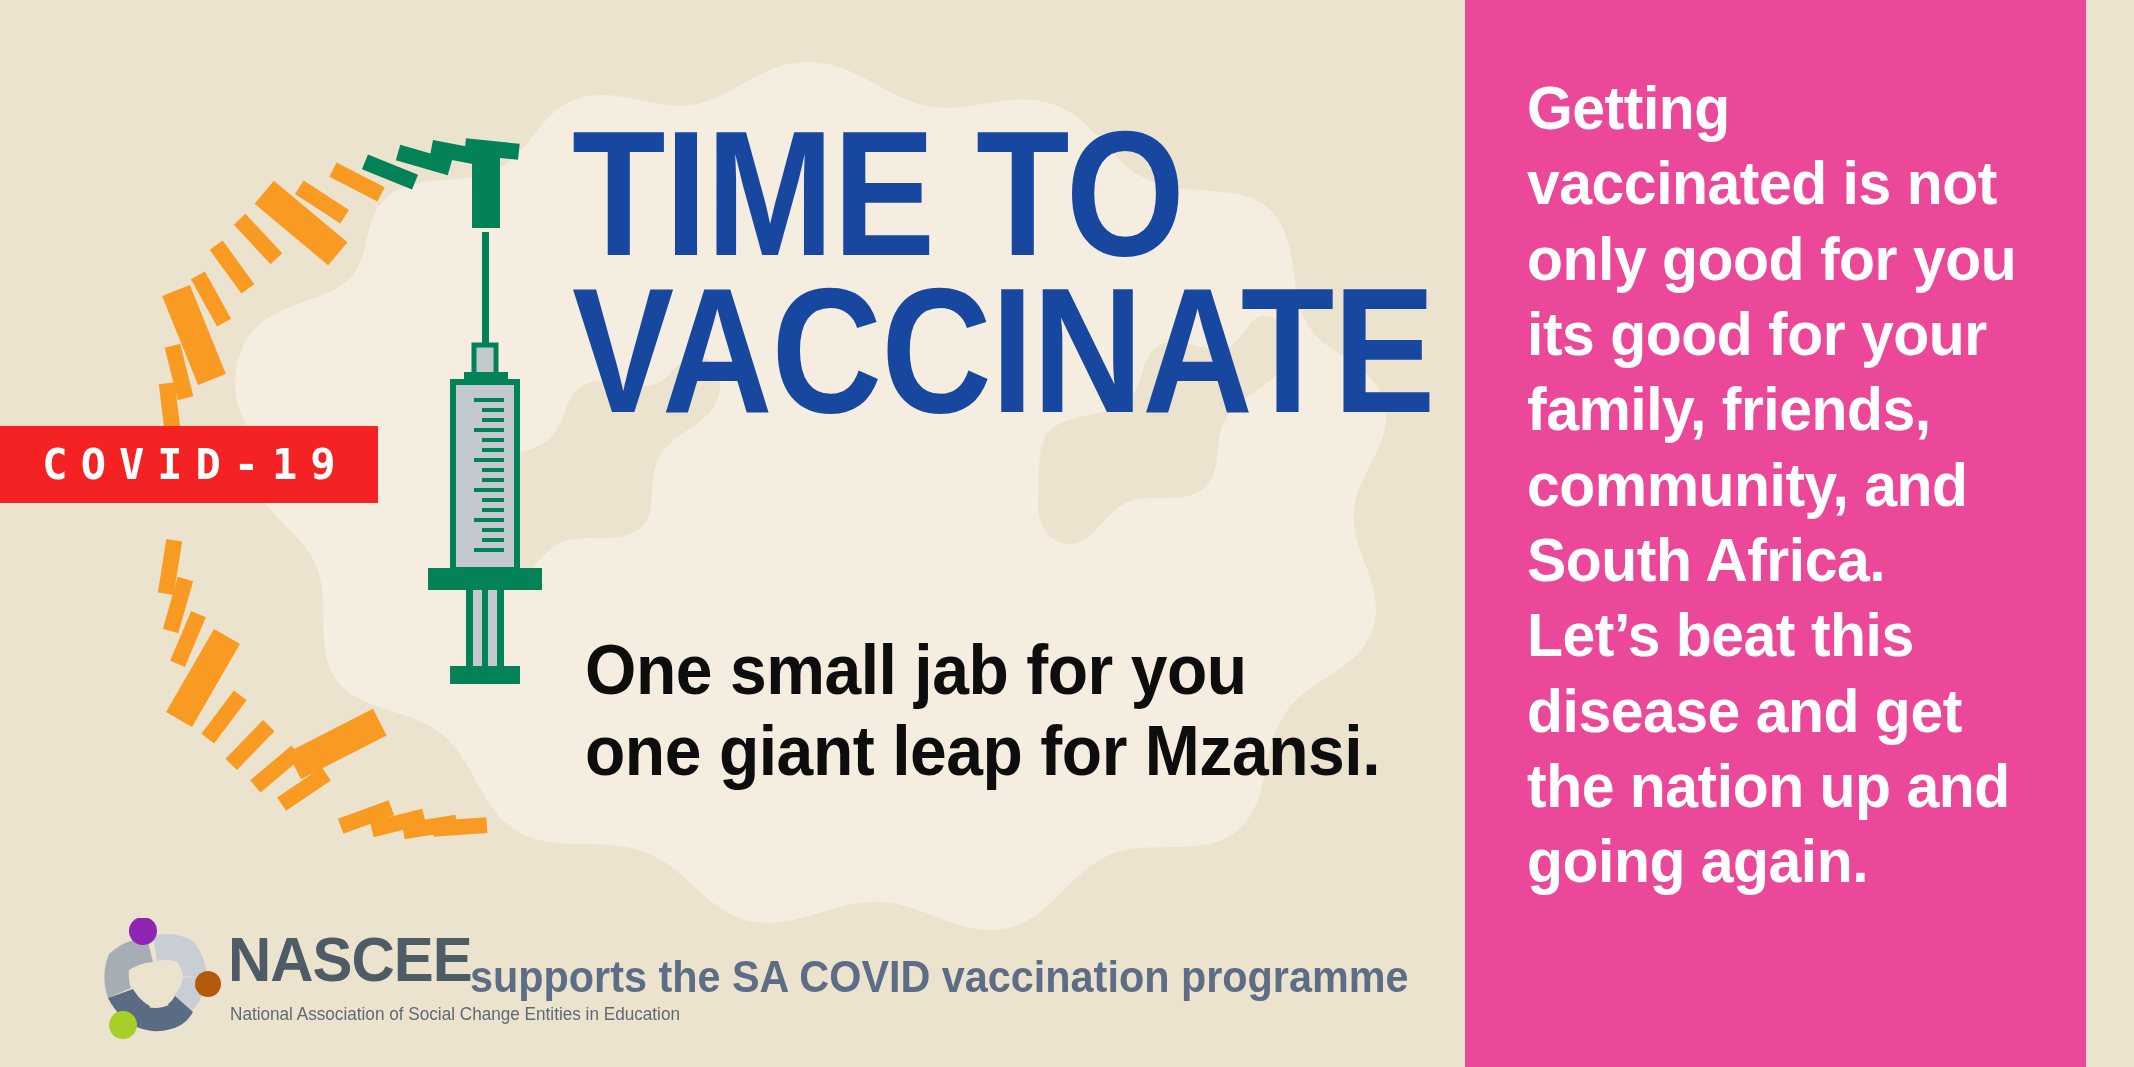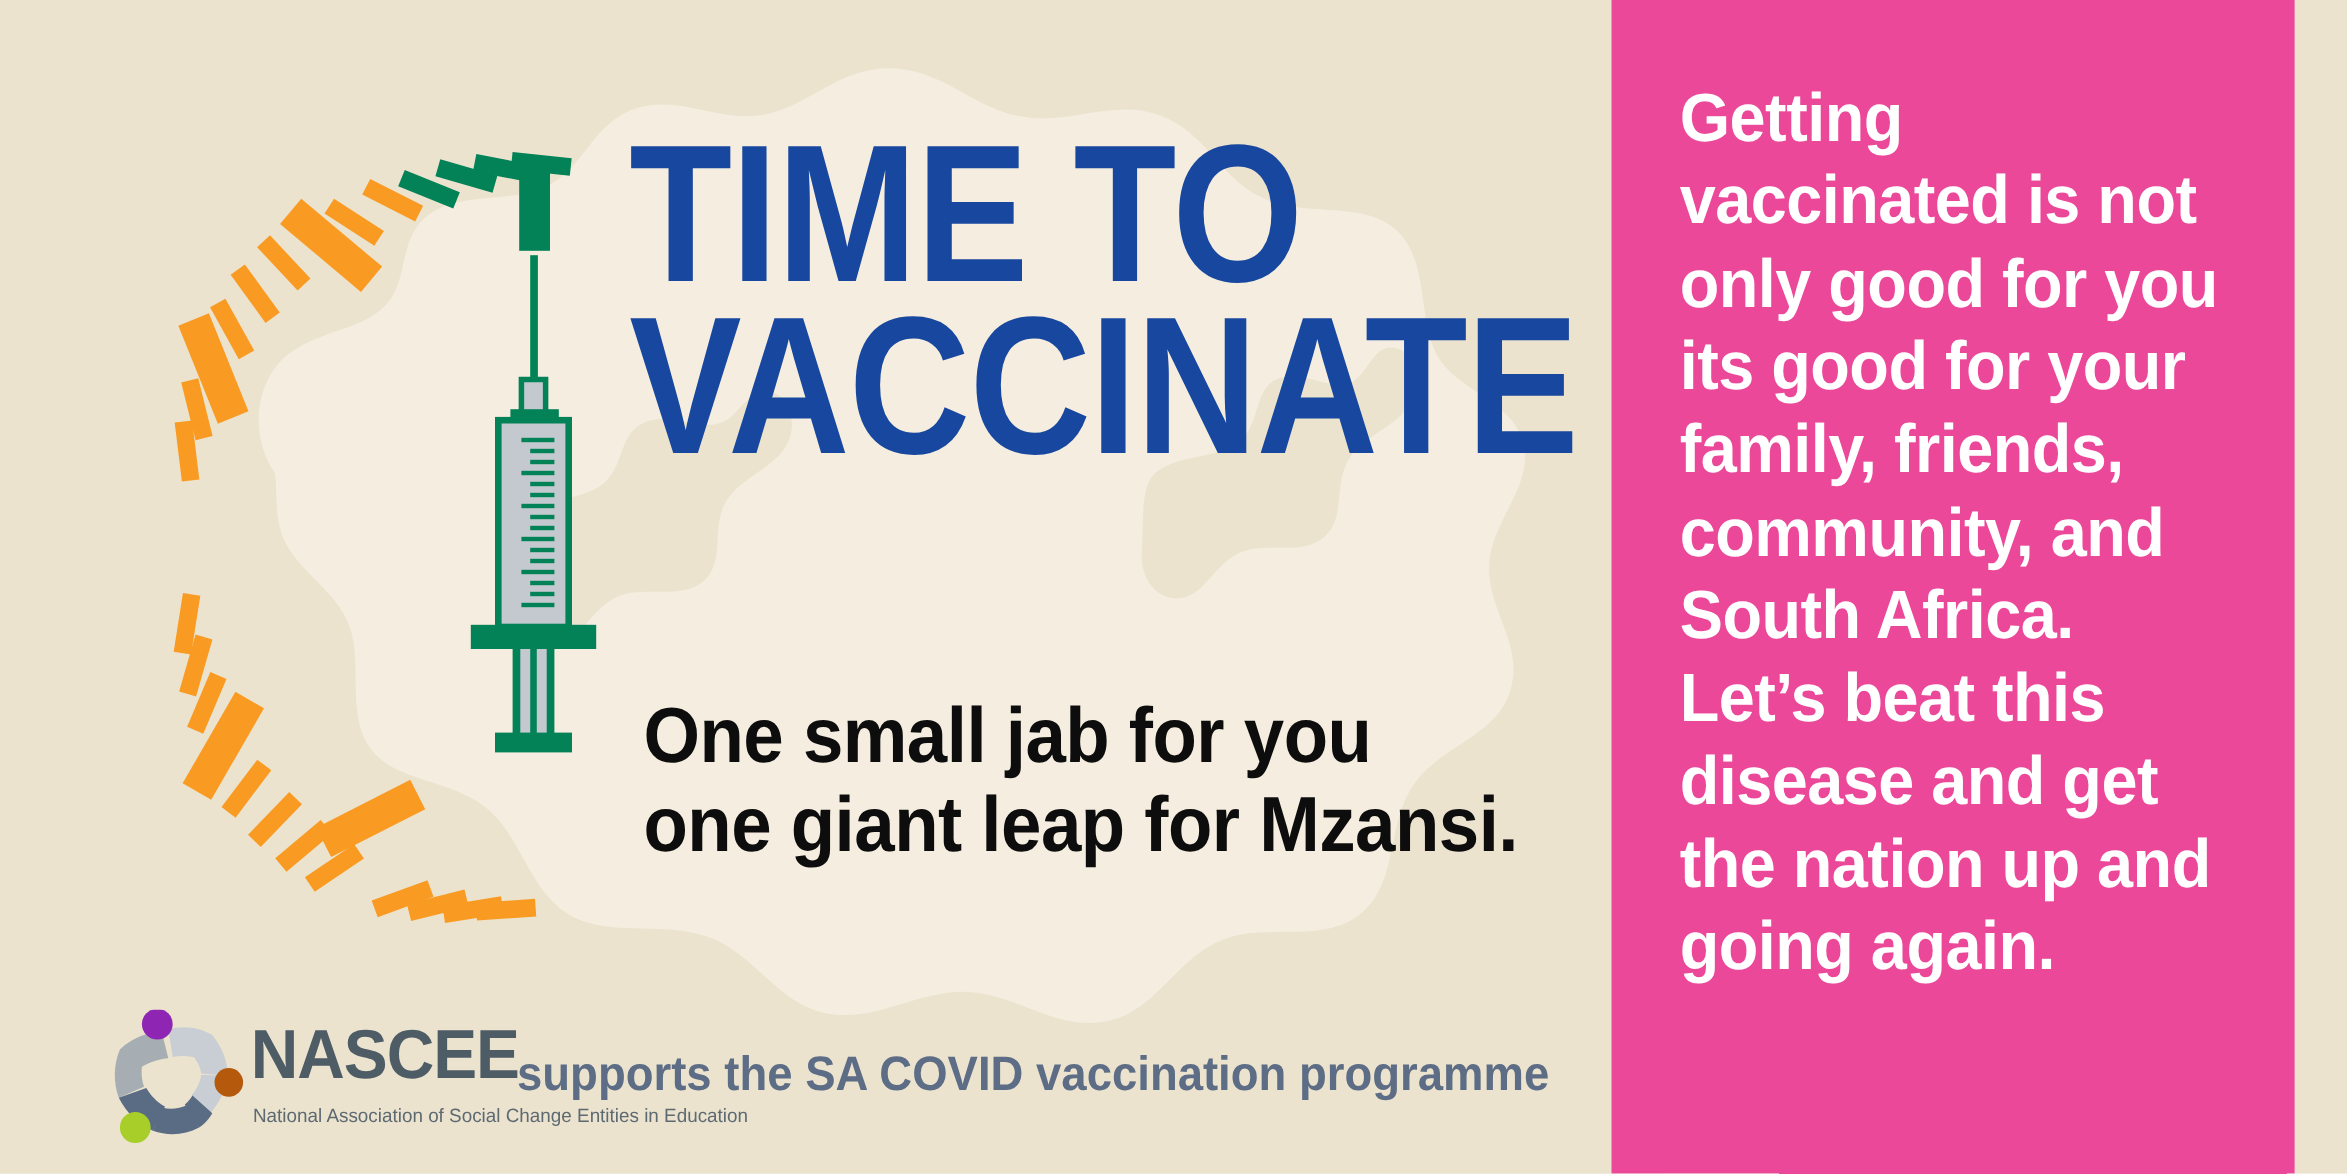--- a/index.html
+++ b/index.html
@@ -249,20 +249,23 @@
 
       <rect x="8" y="428" width="114" height="22" fill="#048257"></rect>
 
       <rect x="46" y="450" width="38" height="78" fill="#048257"></rect>
       <rect x="53" y="450" width="9" height="78" fill="#c3c9cf"></rect>
       <rect x="68" y="450" width="9" height="78" fill="#c3c9cf"></rect>
 
       <rect x="30" y="526" width="70" height="18" fill="#048257"></rect>
     </svg>
 
+    <div class="covid-badge">
+      <span>COVID-19</span>
+    </div>
 
     <div class="headline">
       <div>TIME TO</div>
       <div>VACCINATE</div>
     </div>
 
     <div class="subhead">
       <div>One small jab for you</div>
       <div>one giant leap for Mzansi.</div>
     </div>

